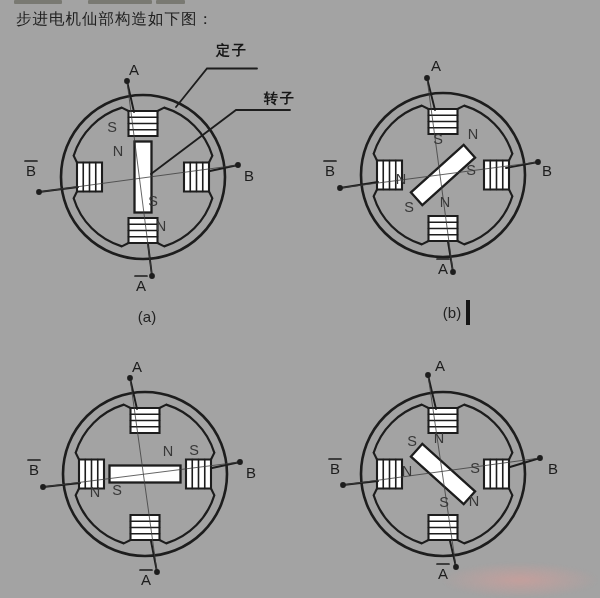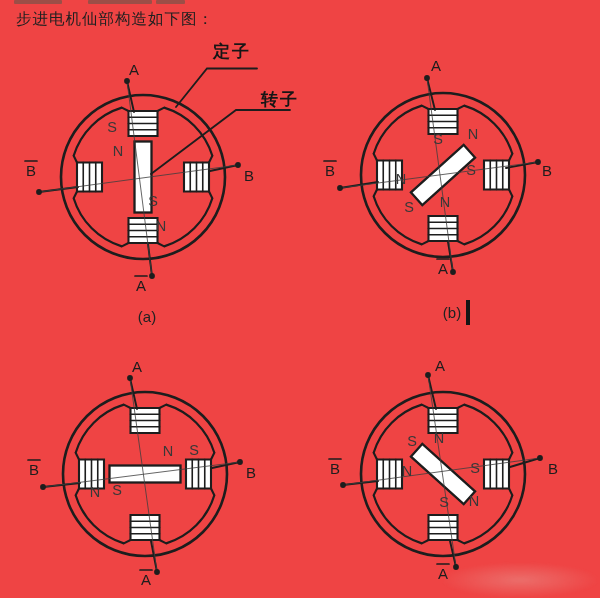--- a/index.html
+++ b/index.html
@@ -1,28 +1,28 @@
 <!DOCTYPE html>
 <html><head>
 <meta charset="utf-8">
 <style>
   html,body{margin:0;padding:0;background:#ffffff;}
   .stage{
-    position:relative;width:600px;height:598px;background:#ef4444;
+    position:relative;width:600px;height:598px;background:#a3a3a3;
     font-family:"Liberation Sans",sans-serif;overflow:hidden;text-align:right;
   }
   .title{
     position:absolute;left:16px;top:9px;
     font-family:"DejaVu Serif",serif;font-size:15.5px;color:#202020;
     letter-spacing:1px;white-space:nowrap;
   }
   .torn{position:absolute;top:0;height:4px;background:#57574b;opacity:.55;border-radius:1px;}
   .cjk-label{
     position:absolute;transform:translate(-50%,-50%);
-    font-family:"DejaVu Serif",serif;font-weight:bold;font-size:17px;
+    font-family:"DejaVu Serif",serif;font-weight:bold;font-size:14px;
     color:#161616;letter-spacing:2px;white-space:nowrap;
   }
   .caption{
     position:absolute;transform:translate(-50%,-50%);
     font-size:15px;color:#222;font-family:"Liberation Sans",sans-serif;
   }
   .cursor{position:absolute;width:3.5px;height:25px;background:#151515;}
   .smudge{position:absolute;width:160px;height:36px;filter:blur(1px);}
   svg{position:absolute;left:0;top:0;}
   svg text{font-family:"Liberation Sans",sans-serif;}

